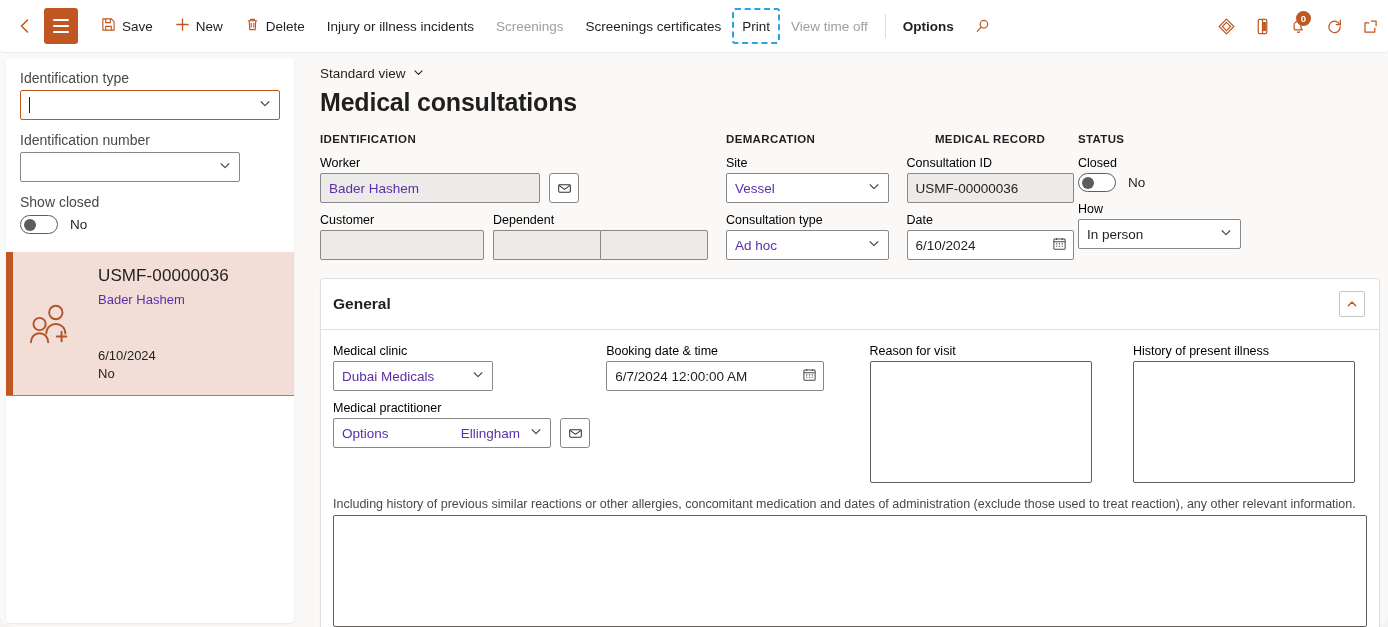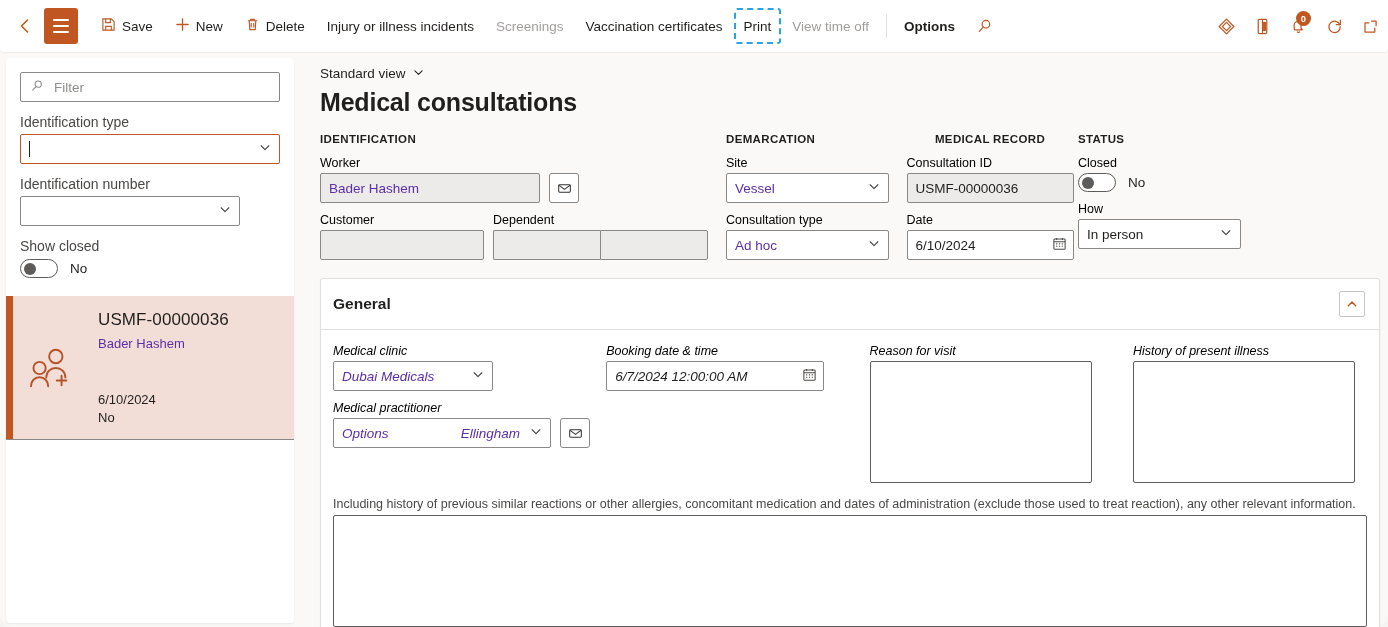--- a/index.html
+++ b/index.html
@@ -196,21 +196,21 @@
   .panel-head {
     display:flex; align-items:center; justify-content:space-between;
     padding: 12px 14px 12px 12px; border-bottom: 1px solid #e1dfdd;
   }
   .panel-title { font-size: 15.5px; font-weight: 600; color:#201f1e; }
   .collapse-btn {
     width: 26px; height: 26px; border:1px solid #c8c6c4; border-radius:2px;
     background:#fff; display:flex; align-items:center; justify-content:center;
     cursor:pointer; color:#c05621;
   }
-  .panel-body { padding: 14px 12px 14px 12px; display:flex; gap: 0; font-style: italic; }
+  .panel-body { padding: 14px 12px 14px 12px; display:flex; gap: 0; }
   .pcol-a { width: 280px; }
   .pcol-b { width: 270px; }
   .pcol-c { width: 270px; }
   .pcol-d { width: 240px; }
   .ta {
     border:1px solid #605e5c; border-radius:2px; background:#fff;
     height: 122px; width: 100%;
   }
   .panel-bottom { padding: 0 12px 14px 12px; }
   .longlabel { font-size: 12.5px; color:#4a4846; margin-bottom: 4px; }
@@ -259,21 +259,21 @@
         <svg width="15" height="15" viewBox="0 0 16 16" fill="none" stroke="#c05621" stroke-width="1.2">
           <path d="M3 4h10M6 4V2.5h4V4M4.5 4l.6 9.5h5.8L11.5 4" stroke-linejoin="round"></path>
           <path d="M6.6 6.3v5M9.4 6.3v5"></path>
         </svg>
       </span>
       <span>Delete</span>
     </div>
 
     <div class="tb-btn">Injury or illness incidents</div>
     <div class="tb-btn disabled">Screenings</div>
-    <div class="tb-btn">Vaccination certificates</div>
+    <div class="tb-btn">Screenings certificates</div>
     <div class="tb-btn focused">Print</div>
     <div class="tb-btn disabled">View time off</div>
     <div class="tb-sep"></div>
     <div class="tb-btn bold">Options</div>
 
     <div class="tb-icon">
       <svg width="17" height="17" viewBox="0 0 18 18" fill="none" stroke="#c05621" stroke-width="1.3">
         <circle cx="10.5" cy="6.6" r="4"></circle>
           <path d="M7.6 9.6 L3.5 14.2" stroke-linecap="round"></path>
       </svg>
@@ -310,31 +310,20 @@
     <div class="tb-icon">
       <svg width="19" height="19" viewBox="0 0 20 20" fill="none" stroke="#c05621" stroke-width="1.3">
         <path d="M14.5 11.2v4.6H4.2V6.2h4.6" stroke-linejoin="round"></path>
         <path d="M11 4.3h4.9v4.9" stroke-linecap="round" stroke-linejoin="round"></path>
       </svg>
     </div>
   </div>
 
   <div id="sidebar">
 
-    <div class="filter-wrap">
-      <div class="filter-box">
-        <span>
-          <svg width="14" height="14" viewBox="0 0 16 16" fill="none" stroke="#8f8d8b" stroke-width="1.25">
-            <circle cx="9.4" cy="5.9" r="3.6"></circle>
-              <path d="M6.8 8.6 3 12.6" stroke-linecap="round"></path>
-          </svg>
-        </span>
-        <input type="text" placeholder="Filter" style="">
-      </div>
-    </div>
 
     <div class="side-field">
       <div class="side-label">Identification type</div>
       <div class="combo accent">
         <span class="caret"></span>
         <span></span>
         <span class="chev">
           <svg width="14" height="14" viewBox="0 0 16 16" fill="none" stroke="#4a4846" stroke-width="1.3">
             <path d="M3.6 6 8 10.4 12.4 6" stroke-linecap="round" stroke-linejoin="round"></path>
           </svg>

